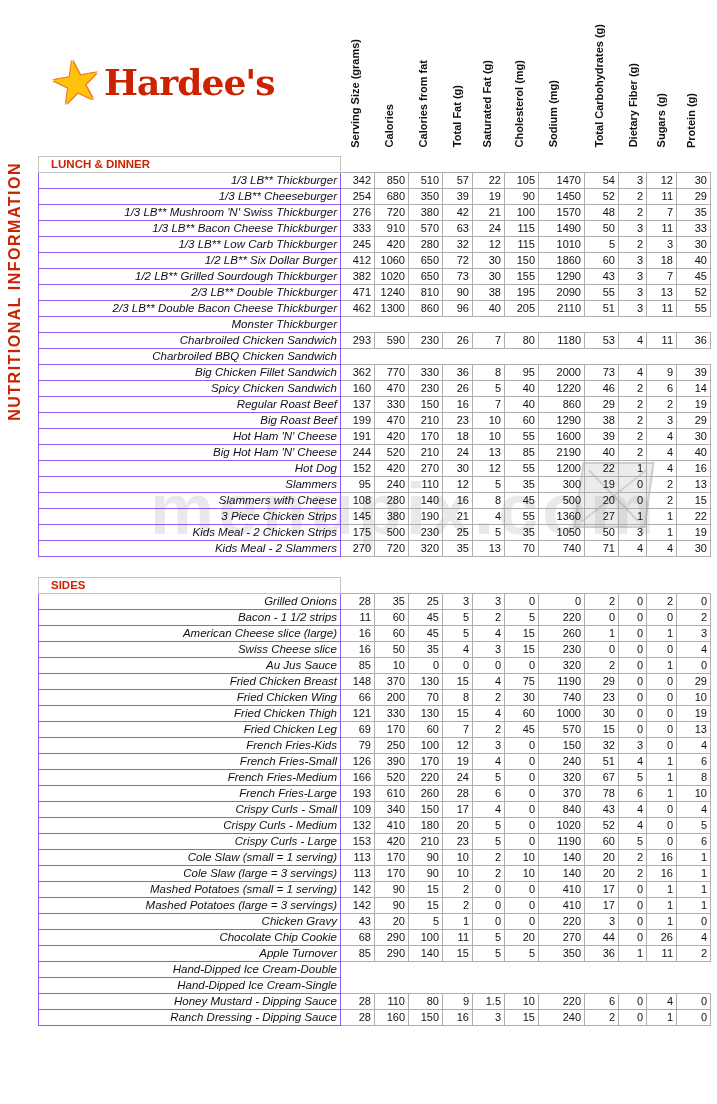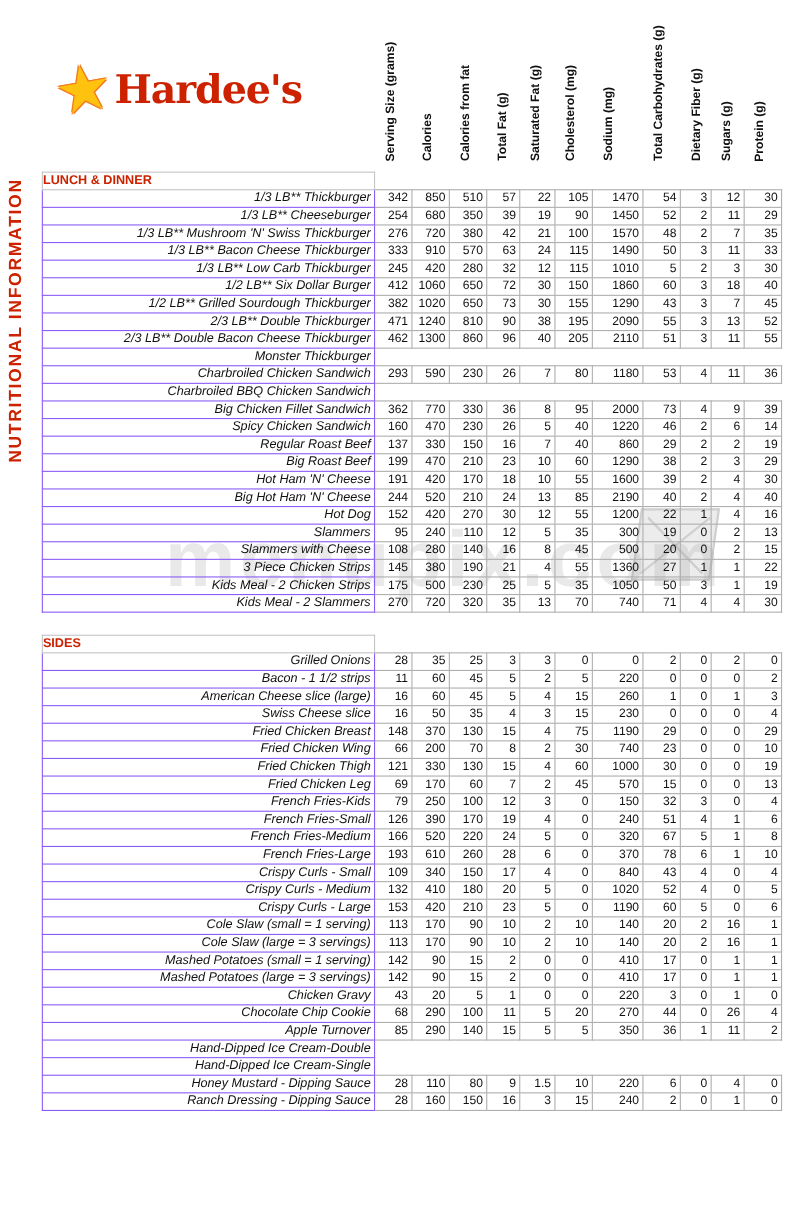--- a/index.html
+++ b/index.html
@@ -93,21 +93,21 @@
   td.num {
     border:1px solid #aeaeae;
     text-align:right;
   }
   td.blank { border:none; }
   td.section-title {
     border:1px solid #c4c4c4;
     color:var(--accent);
     font-weight:bold;
     font-size:11.5px;
-    padding-left:0;
+    padding-left:12px;
     text-align:left;
   }
   tr.spacer td { height:20px; border:none; }
   
   .watermark {
     position:absolute;
     top:468px; left:150px;
     font-size:72px;
     font-weight:bold;
     letter-spacing:4px;
@@ -596,20 +596,34 @@
         <td class="num">4</td>
         <td class="num">3</td>
         <td class="num">15</td>
         <td class="num">230</td>
         <td class="num">0</td>
         <td class="num">0</td>
         <td class="num">0</td>
         <td class="num">4</td>
       </tr>
       <tr>
+        <td class="name">Au Jus Sauce</td>
+        <td class="num">85</td>
+        <td class="num">10</td>
+        <td class="num">0</td>
+        <td class="num">0</td>
+        <td class="num">0</td>
+        <td class="num">0</td>
+        <td class="num">320</td>
+        <td class="num">2</td>
+        <td class="num">0</td>
+        <td class="num">1</td>
+        <td class="num">0</td>
+      </tr>
+      <tr>
         <td class="name">Fried Chicken Breast</td>
         <td class="num">148</td>
         <td class="num">370</td>
         <td class="num">130</td>
         <td class="num">15</td>
         <td class="num">4</td>
         <td class="num">75</td>
         <td class="num">1190</td>
         <td class="num">29</td>
         <td class="num">0</td>

